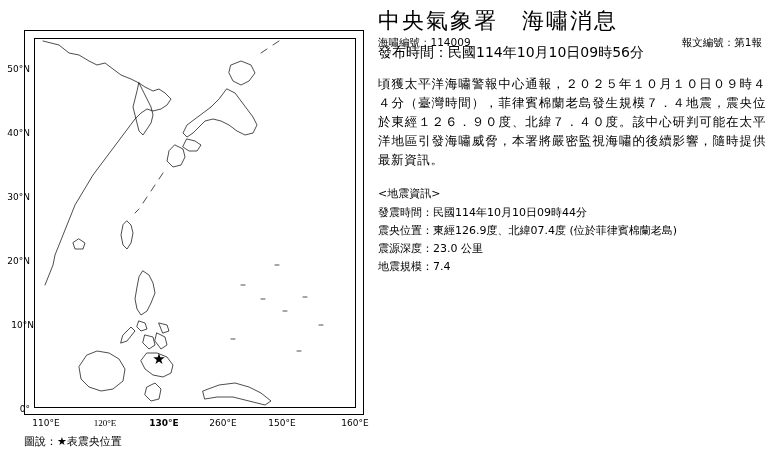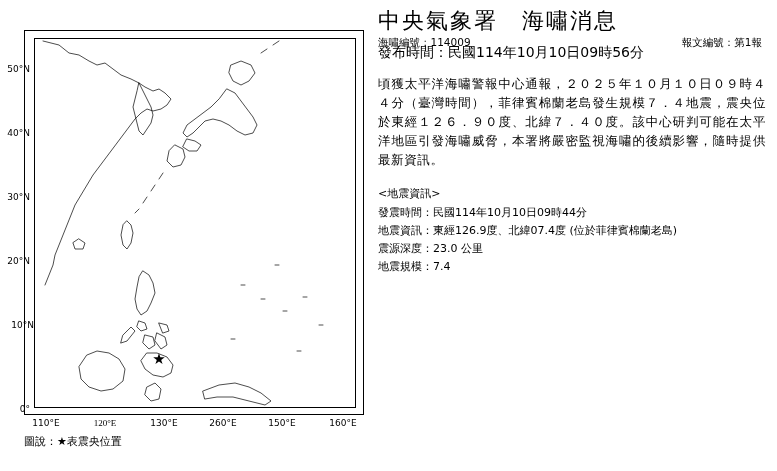--- a/index.html
+++ b/index.html
@@ -198,40 +198,40 @@
 
   <div class="axis-label lat-label" style="left:0px; top:64px; width:30px;">50°N</div>
   <div class="axis-label lat-label" style="left:0px; top:128px; width:30px;">40°N</div>
   <div class="axis-label lat-label" style="left:0px; top:192px; width:30px;">30°N</div>
   <div class="axis-label lat-label" style="left:0px; top:256px; width:30px;">20°N</div>
   <div class="axis-label lat-label" style="left:4px; top:320px; width:30px;">10°N</div>
   <div class="axis-label lat-label" style="left:0px; top:404px; width:30px;">0°</div>
 
   <div class="axis-label lon-label" style="left:26px; top:418px; width:40px;">110°E</div>
   <div class="axis-label lon-label" style="left:85px; top:418px; width:40px;font-family:Liberation Serif, serif;">120°E</div>
-  <div class="axis-label lon-label" style="left:144px; top:418px; width:40px;">130°E</div>
+  <div class="axis-label lon-label" style="left:144px; top:418px; width:40px;font-weight:bold;">130°E</div>
   <div class="axis-label lon-label" style="left:203px; top:418px; width:40px;">260°E</div>
   <div class="axis-label lon-label" style="left:262px; top:418px; width:40px;">150°E</div>
-  <div class="axis-label lon-label" style="left:323px; top:418px; width:40px;">160°E</div>
+  <div class="axis-label lon-label" style="left:335px; top:418px; width:40px;">160°E</div>
 
   <div id="legend">圖說：★表震央位置</div>
 </div>
 
 <div id="text-panel">
 
   <div id="doc-title">中央氣象署　海嘯消息</div>
 
   <div id="meta-row">
     <span>海嘯編號：114009</span>
     <span>報文編號：第1報</span>
   </div>
 
   <div id="issue-time">發布時間：民國114年10月10日09時56分</div>
 
   <div id="body-text">頃獲太平洋海嘯警報中心通報，２０２５年１０月１０日０９時４４分（臺灣時間），菲律賓棉蘭老島發生規模７．４地震，震央位於東經１２６．９０度、北緯７．４０度。該中心研判可能在太平洋地區引發海嘯威脅，本署將嚴密監視海嘯的後續影響，隨時提供最新資訊。</div>
 
   <div id="quake-section-title">&lt;地震資訊&gt;</div>
 
   <div class="detail-line d0">發震時間：民國114年10月10日09時44分</div>
-  <div class="detail-line d1">地震資訊：東經126.9度、北緯07.4度 (位於菲律賓棉蘭老島)</div>
+  <div class="detail-line d1">震央位置：東經126.9度、北緯07.4度 (位於菲律賓棉蘭老島)</div>
   <div class="detail-line d2">震源深度：23.0 公里</div>
   <div class="detail-line d3">地震規模：7.4</div>
 </div>
 
 </body></html>

